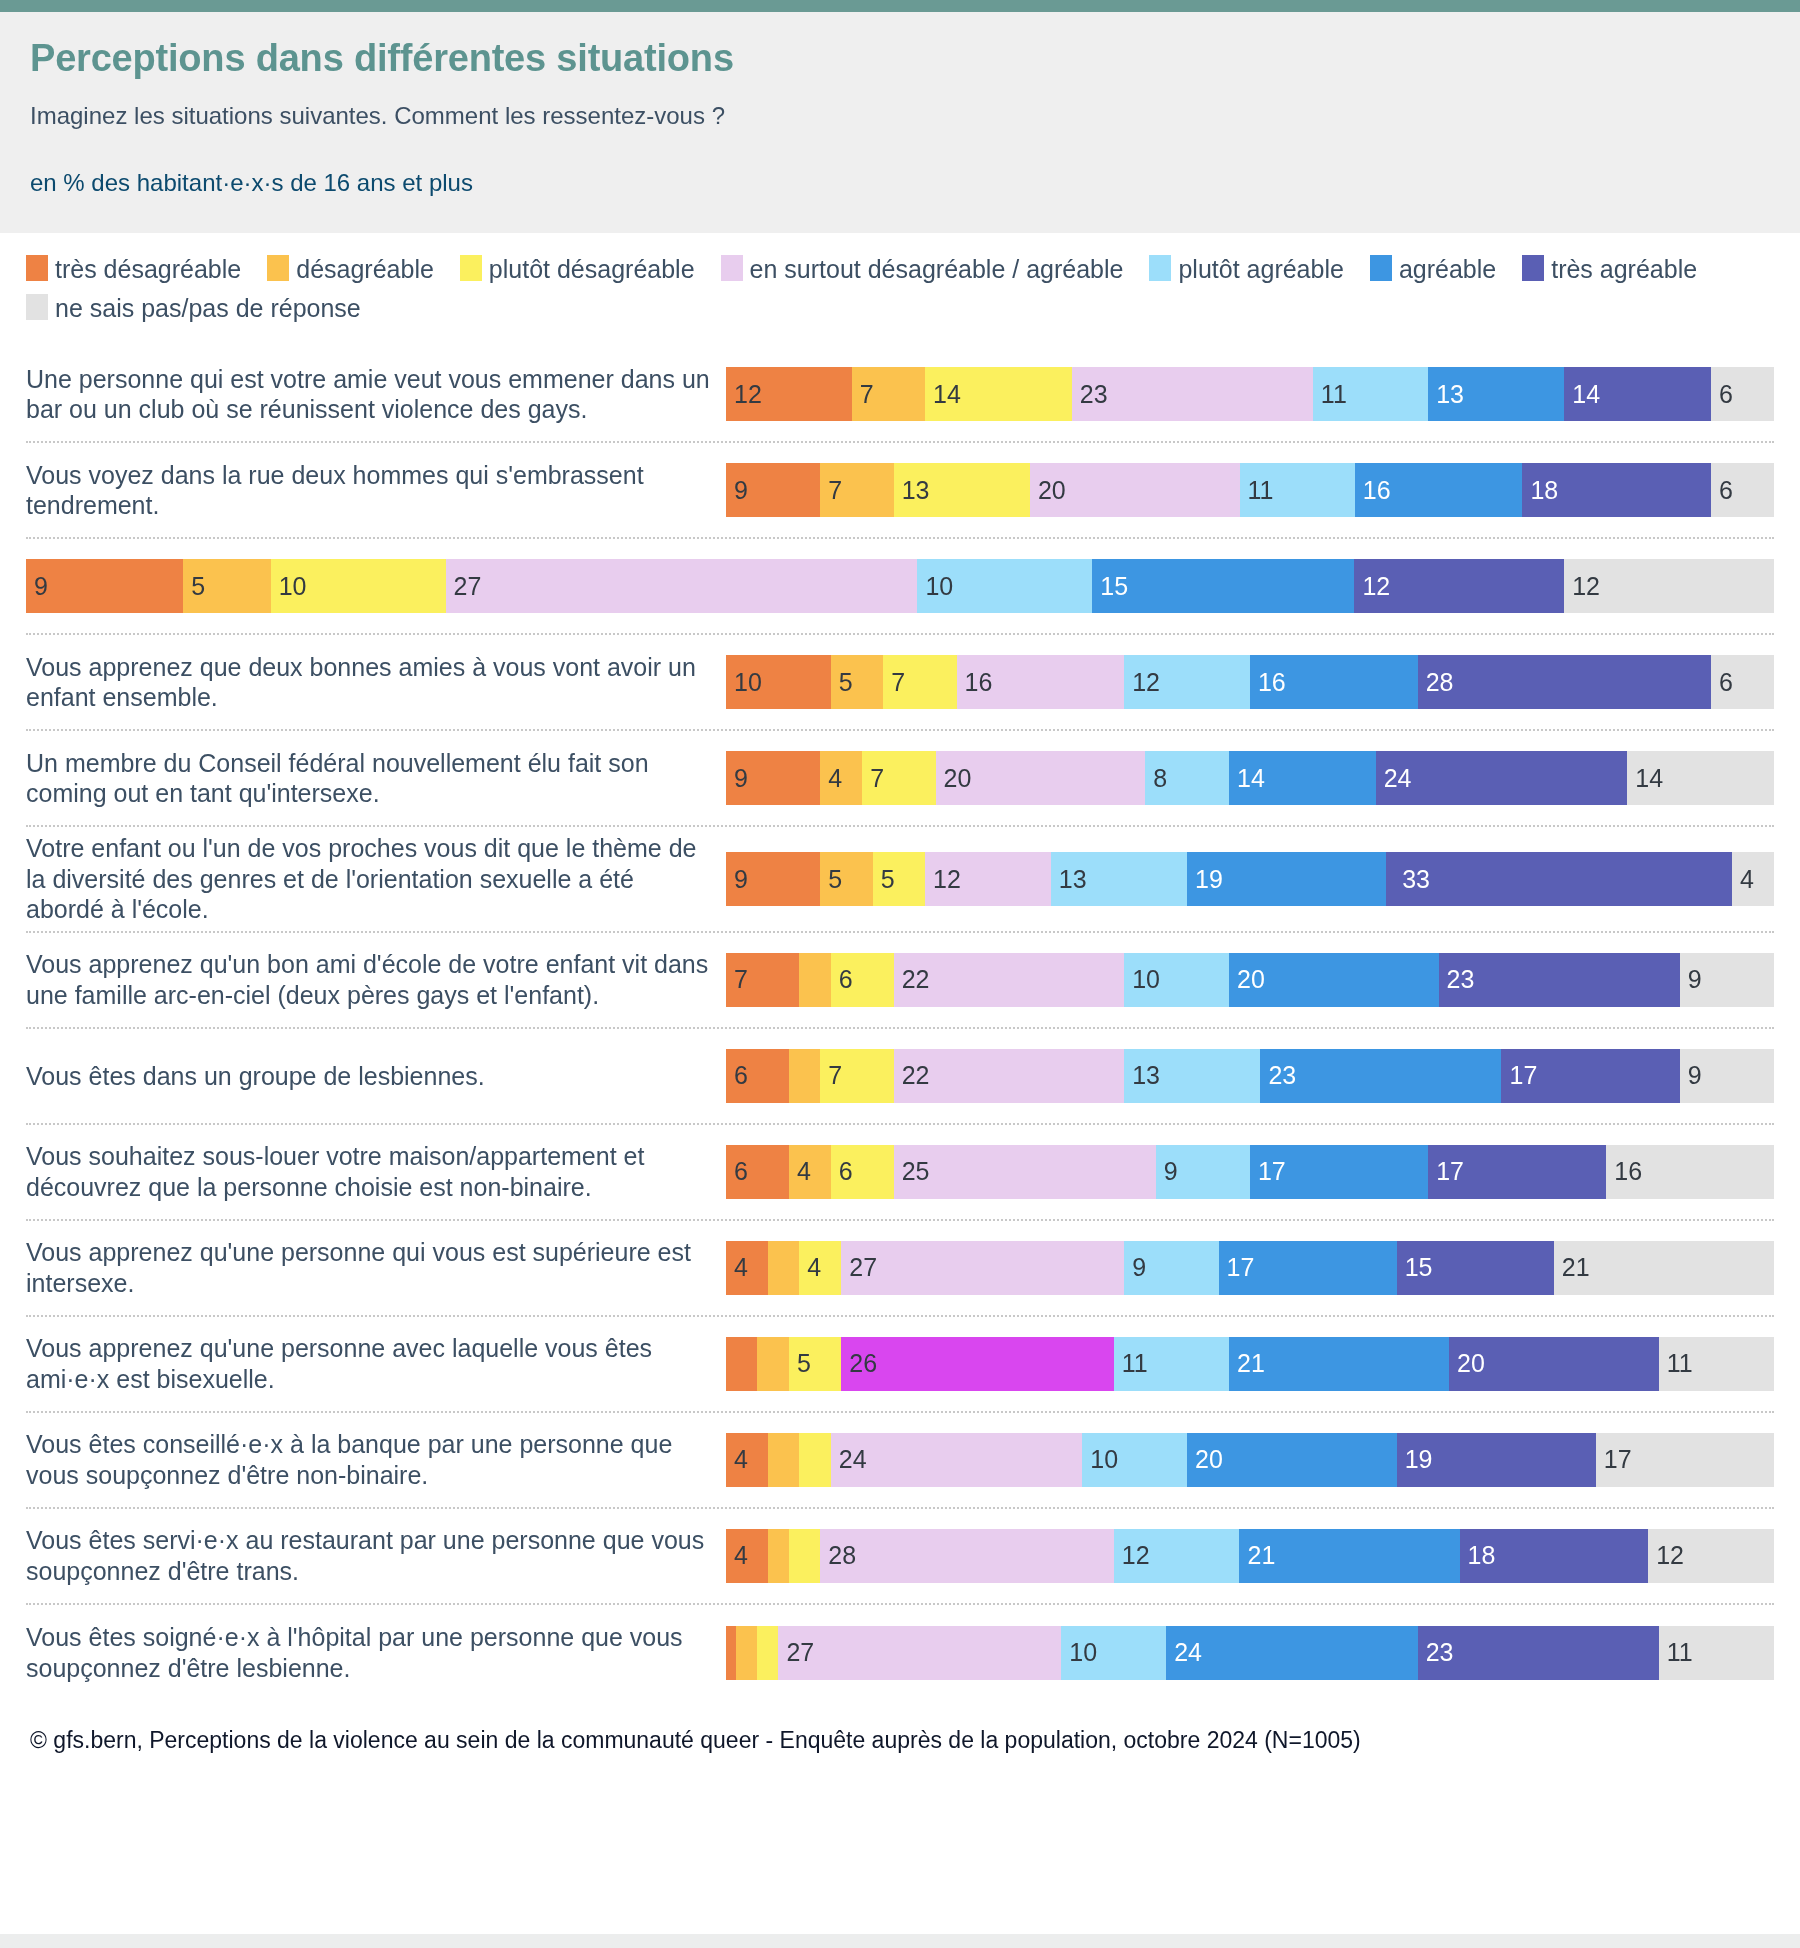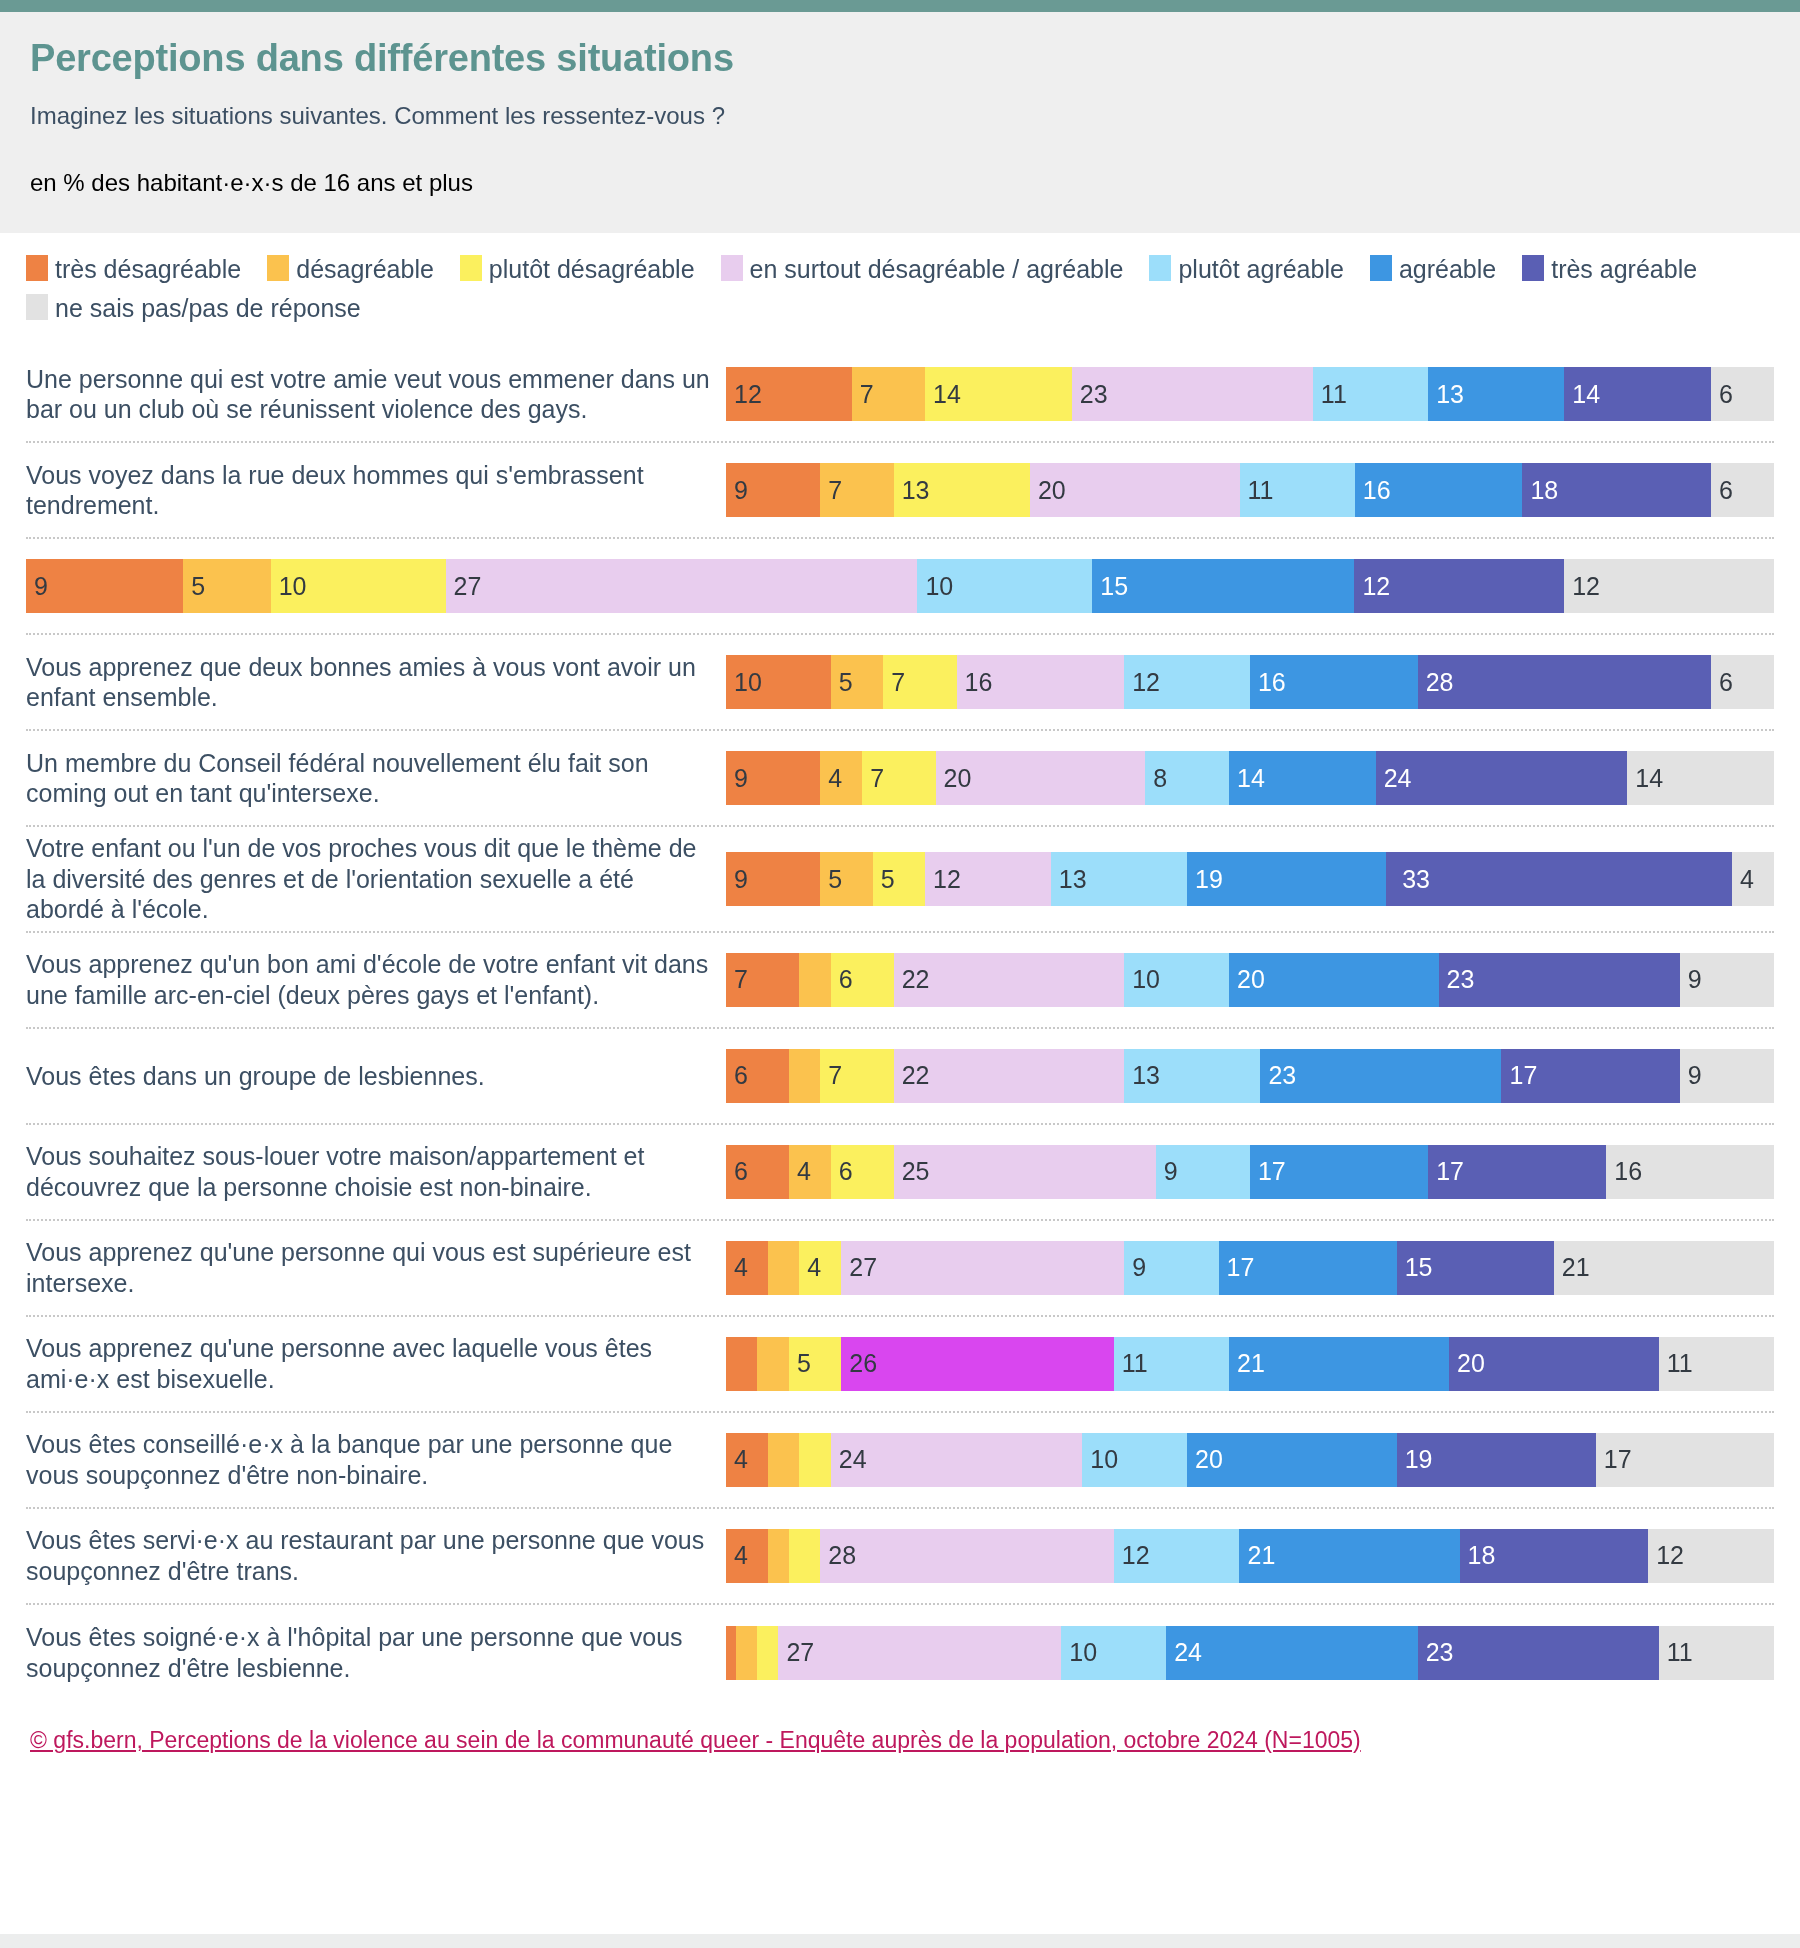--- a/index.html
+++ b/index.html
@@ -25,21 +25,21 @@
     margin: 0 0 22px 0;
     line-height: 1.1;
   }
   .chart-subtitle {
     color: #3c4f63;
     font-size: 24px;
     margin: 0 0 38px 0;
     line-height: 1.2;
   }
   .chart-units {
-    color: #000000;
+    color: #0c4a6e;
     font-size: 24px;
     margin: 0;
     line-height: 1.2;
   }
 
   .legend {
     padding: 22px 26px 8px 26px;
     background: #ffffff;
   }
   .legend-row { display: flex; align-items: center; flex-wrap: wrap; }
@@ -78,23 +78,22 @@
     overflow: hidden;
     padding-left: 8px;
     white-space: nowrap;
   }
   .seg.dark { color: #333a42; }
   .seg.light { color: #ffffff; }
   .seg.blank { padding-left: 0; }
 
   .footer {
     padding: 26px 30px 10px 30px;
-    color: #be185d;
+    color: #0f172a;
     font-size: 23px;
-    text-decoration: underline;
   }
   .bottombar {
     position: absolute;
     bottom: 0; left: 0;
     width: 100%;
     height: 14px;
     background: #eceded;
   }
 </style>
 </head>

